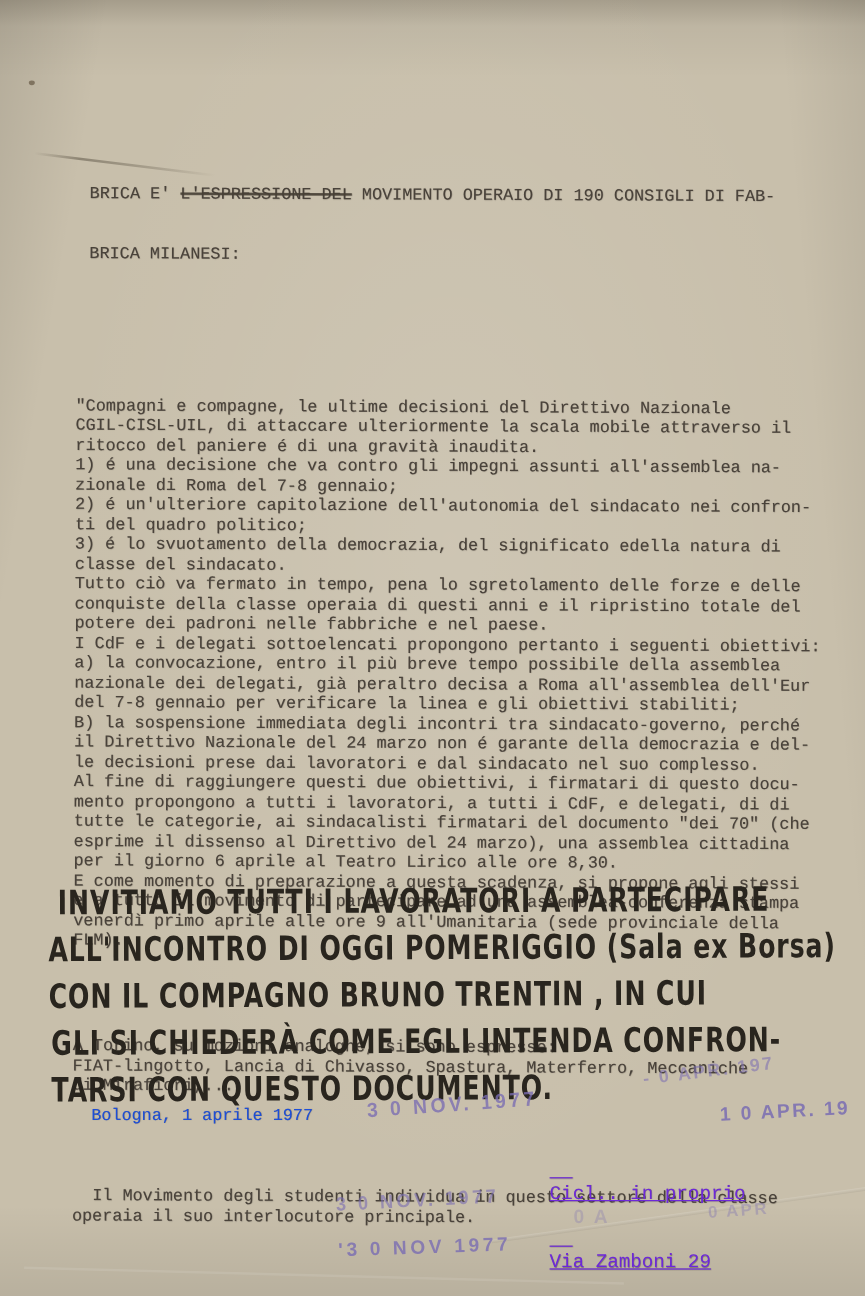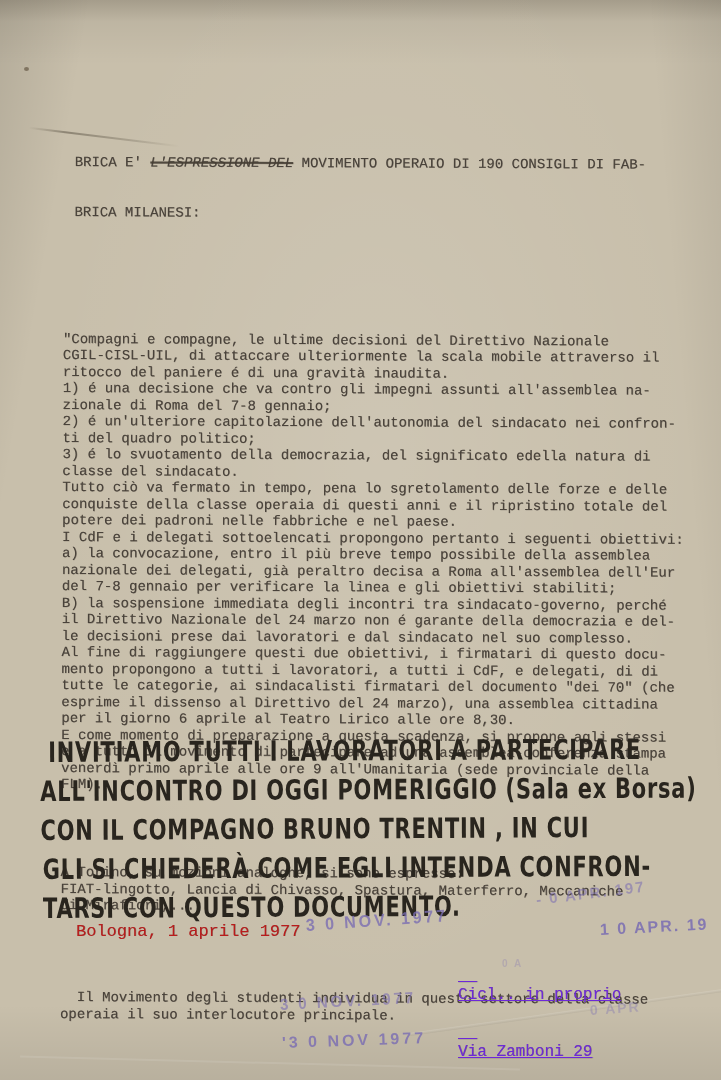--- a/index.html
+++ b/index.html
@@ -50,21 +50,20 @@
     white-space: pre;
     text-shadow: 0.4px 0.3px 0.6px rgba(73,66,58,0.5);
     transform: rotate(0.25deg);
     transform-origin: top left;
   }
   .heading { margin-bottom: 28px; padding-left: 11px; }
   .struck {
     text-decoration: line-through;
     text-decoration-thickness: 2px;
     text-decoration-color: rgba(70,63,53,0.85);
-    font-style: italic;
   }
   .torino { margin-top: 22px; }
   .students { margin-top: 26px; }
   .line { white-space: pre; }
 
   
   .handwritten {
     position: absolute; left: 40px; top: 733px;
     font-family: "DejaVu Sans", sans-serif;
     font-weight: bold;
@@ -79,21 +78,21 @@
     transform: scaleX(0.75);
     transform-origin: left center;
   }
   .handwritten .hline:nth-child(1) { margin-left: 8px; }
   .handwritten .hline:nth-child(4) { margin-left: 2px; }
   .handwritten .hline:nth-child(5) { margin-left: 2px; }
 
   
   .date-line {
     position: absolute; left: 76px; top: 922px;
-    font-size: 17px; color: #b91c1c;
+    font-size: 14px; color: #1d4ed8;
     text-shadow: 0.4px 0.3px 0.6px rgba(73,66,58,0.5);
     white-space: pre;
   }
   .imprint {
     position: absolute; left: 458px; top: 948px;
     font-size: 16px; line-height: 19px; color: #6d28d9;
     text-shadow: 0.4px 0.3px 0.6px rgba(73,66,58,0.5);
     white-space: pre;
     text-decoration: underline;
   }
@@ -105,21 +104,21 @@
     font-weight: bold;
     color: #7a6db3;
     white-space: nowrap;
     transform-origin: left center;
   }
   .stamp-nov-date { left: 306px; top: 916px; font-size: 17px; letter-spacing: 3px; transform: rotate(-4deg) scaleX(0.95); opacity: 0.78; }
   .stamp-apr-top  { left: 536px; top: 891px; font-size: 15px; letter-spacing: 2px; transform: rotate(-7deg); opacity: 0.55; }
   .stamp-apr-right{ left: 600px; top: 921px; font-size: 16px; letter-spacing: 2px; transform: rotate(-3deg); opacity: 0.85; }
   .stamp-nov-mid  { left: 280px; top: 996px; font-size: 16px; letter-spacing: 3px; transform: rotate(-3deg) scaleX(0.95); opacity: 0.6; }
   .stamp-nov-bot  { left: 282px; top: 1034px; font-size: 16px; letter-spacing: 3px; transform: rotate(-2deg); opacity: 0.8; }
-  .stamp-faint-a  { left: 478px; top: 958px; font-size: 10px; letter-spacing: 2px; opacity: 0.28; margin-left: 24px; }
+  .stamp-faint-a  { left: 478px; top: 1006px; font-size: 16px; letter-spacing: 2px; opacity: 0.28; }
   .stamp-faint-apr{ left: 590px; top: 1002px; font-size: 14px; letter-spacing: 2px; transform: rotate(-4deg); opacity: 0.35; }
 </style>
 </head>
 <body>
 
 <div class="scratch1"></div>
 <div class="scratch2"></div>
 <div class="crease-top-right"></div>
 <div class="crease-bottom"></div>
 <div class="crease-bottom2"></div>

